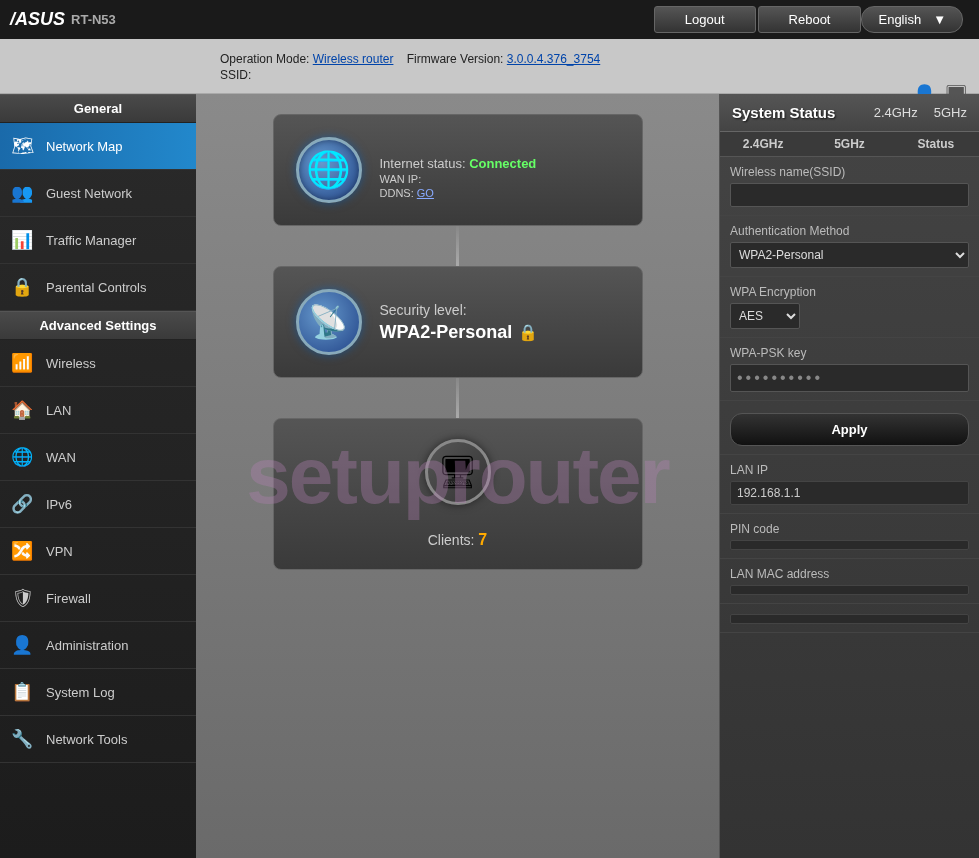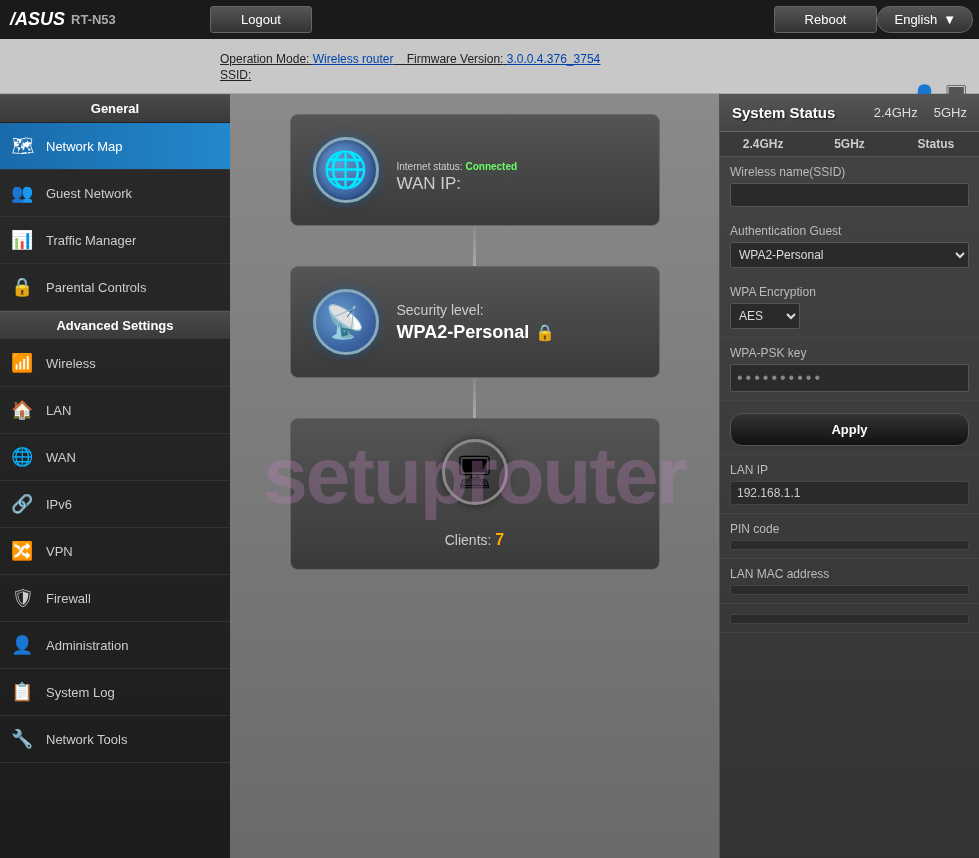--- a/index.html
+++ b/index.html
@@ -36,21 +36,21 @@
     }
     .logo-model {
       color: #aaaaaa;
       font-size: 13px;
       font-weight: bold;
     }
     .topbar-btns {
       flex: 1;
       display: flex;
       align-items: center;
-      justify-content: space-between;
+      justify-content: flex-end;
       gap: 2px;
     }
     .topbar-btn {
       background: linear-gradient(to bottom, #555, #333);
       color: #fff;
       border: 1px solid #666;
       padding: 5px 30px;
       cursor: pointer;
       font-size: 13px;
       border-radius: 3px;
@@ -59,56 +59,55 @@
       margin-left: auto;
       display: flex;
       align-items: center;
       background: linear-gradient(to bottom, #555, #333);
       color: #fff;
       border: 1px solid #666;
       padding: 5px 16px;
       cursor: pointer;
       font-size: 13px;
       border-radius: 13px;
-      gap: 6px;
-      margin-right: 6px;
+      gap: 12px;
+      margin-right: 16px;
     }
 
     
     #infobar {
       background: #c8c8c8;
       padding: 4px 10px 2px 220px;
       font-size: 12px;
       color: #222;
       min-height: 55px;
       border-bottom: 1px solid #aaa;
       display: flex;
       flex-direction: column;
       justify-content: center;
-      text-decoration: underline;
     }
     #infobar .op-mode { margin-bottom: 2px; }
     #infobar a { color: #0044aa; text-decoration: underline; }
     .icons-right {
       position: absolute;
       right: 10px;
       top: 44px;
       display: flex;
       gap: 6px;
     }
 
     
     #main-layout {
       display: flex;
       height: calc(858px - 39px - 55px);
     }
 
     
     #sidebar {
-      width: 230px;
+      width: 196px;
       background: linear-gradient(to bottom, #2a2a2a, #1c1c1c);
       flex-shrink: 0;
       overflow-y: auto;
       padding-bottom: 22px;
     }
     .sidebar-section-label {
       background: linear-gradient(to bottom, #4a4a4a, #3a3a3a);
       color: #ffffff;
       font-size: 13px;
       font-weight: bold;
@@ -230,31 +229,31 @@
       justify-content: center;
       font-size: 32px;
       box-shadow: 0 0 8px rgba(0,0,0,0.5);
     }
 
     .map-card-info {
       flex: 1;
     }
     .map-card-info .status-line {
       color: #ccc;
-      font-size: 10px;
+      font-size: 13px;
       margin-bottom: 2px;
       margin-top: 17px;
     }
     .map-card-info .status-value {
       color: #66ff66;
       font-weight: bold;
     }
     .map-card-info .info-line {
       color: #ccc;
-      font-size: 17px;
+      font-size: 11px;
       margin-bottom: 2px;
     }
     .map-card-info a { color: #88aaff; text-decoration: underline; cursor: pointer; }
 
     .connector-line {
       width: 3px;
       height: 40px;
       background: linear-gradient(to bottom, #888, #aaa);
       z-index: 1;
     }
@@ -530,20 +529,24 @@
       <div class="map-card">
         <div class="map-card-icon">
           <div class="globe-icon"></div>
         </div>
         <div class="map-card-info">
           <div class="status-line">
             <span>Internet status:</span>
             <span class="status-value">Connected</span>
           </div>
           <div class="info-line">WAN IP:</div>
+          <div class="info-line">
+            <span>DDNS:</span>
+            <a>GO</a>
+          </div>
         </div>
       </div>
 
       <div class="connector-line"></div>
 
       <div class="map-card">
         <div class="map-card-icon">
           <div class="router-icon"></div>
         </div>
         <div class="map-card-info">
@@ -582,21 +585,21 @@
         <span>5GHz</span>
         <span>Status</span>
       </div>
 
       <div class="ss-section">
         <span class="ss-label">Wireless name(SSID)</span>
         <input class="ss-input" type="text" value="" style="">
       </div>
 
       <div class="ss-section">
-        <span class="ss-label">Authentication Guest</span>
+        <span class="ss-label">Authentication Method</span>
         <div class="ss-row">
           <select class="ss-select">
             <option value="WPA2-Personal">WPA2-Personal</option>
           </select>
         </div>
       </div>
 
       <div class="ss-section">
         <span class="ss-label">WPA Encryption</span>
         <div class="ss-row">

